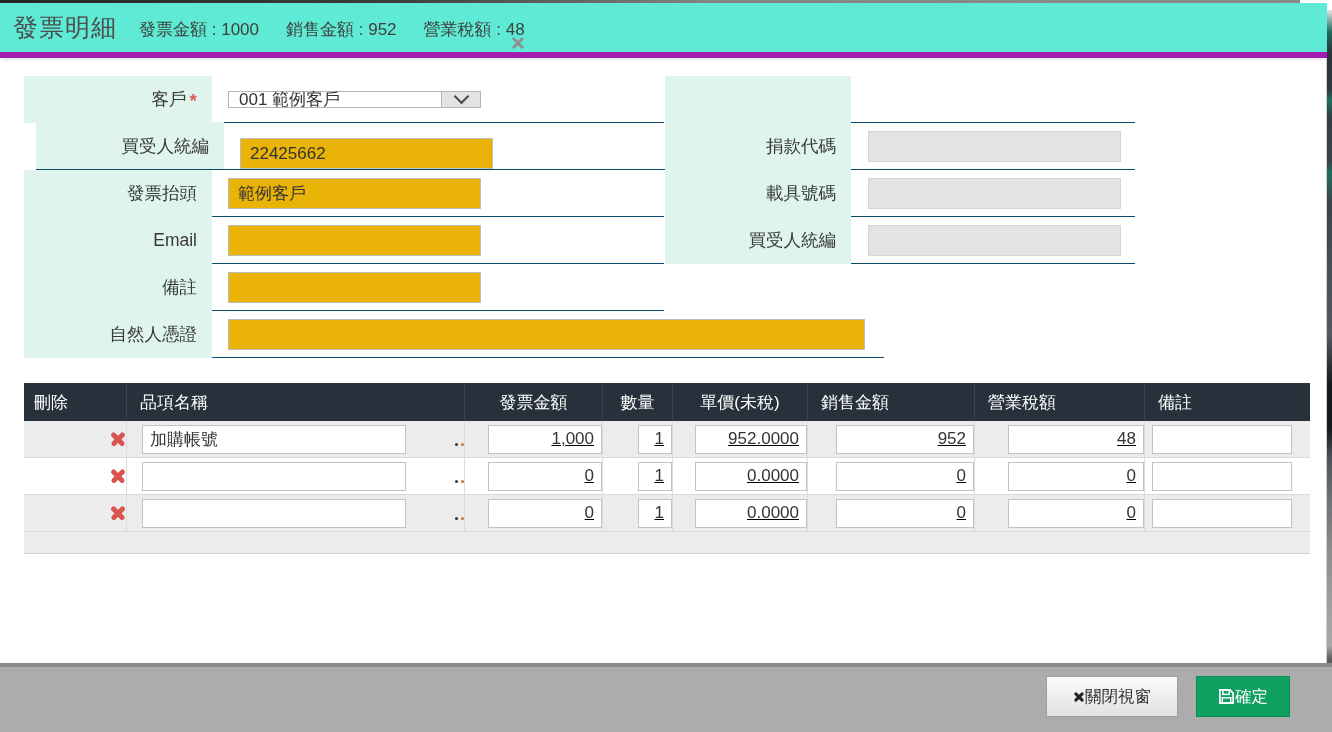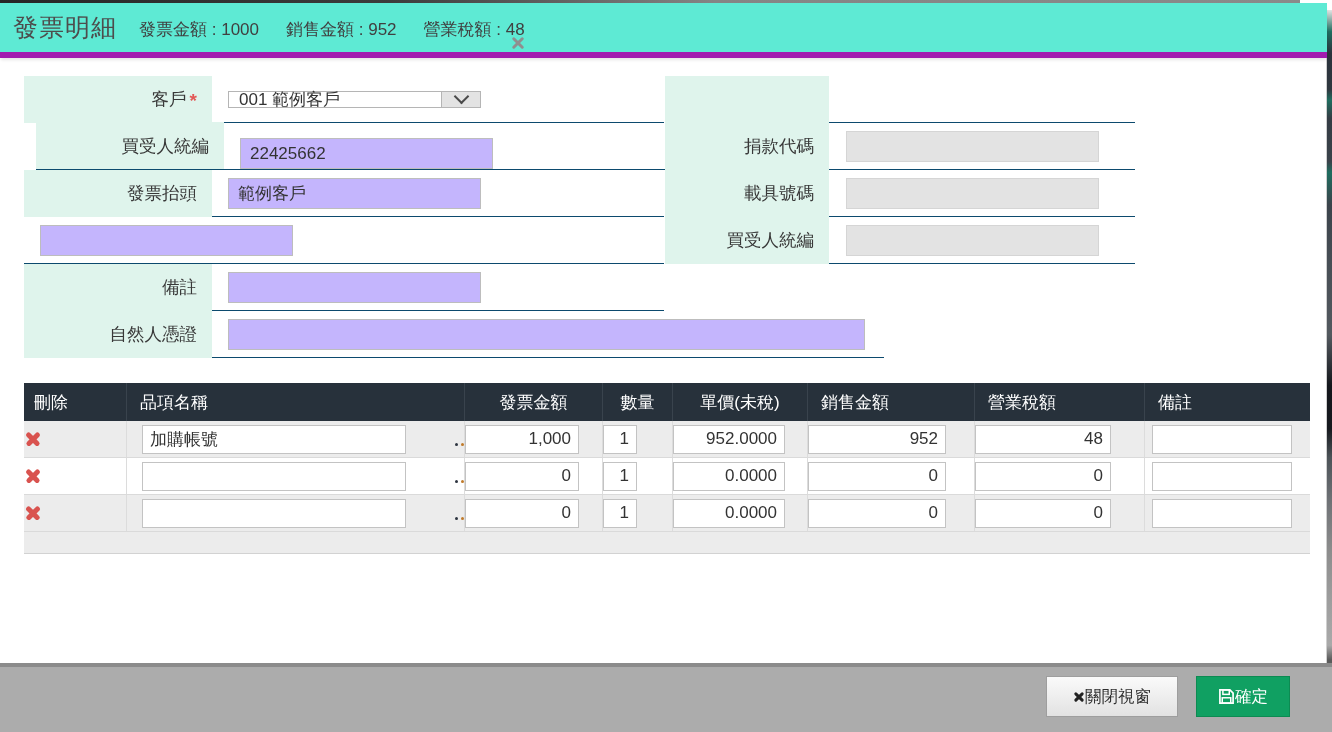--- a/index.html
+++ b/index.html
@@ -38,25 +38,25 @@
   .x18{width:17px;height:17px;color:#d9534f;}
   .x18::before,.x18::after{height:4.5px;border-radius:2.5px;}
   .x12{width:12px;height:12px;color:#222;}
 
   
   .form-row{position:absolute;height:47px;display:flex;align-items:center;
     border-bottom:1px solid #0c4a6e;box-sizing:border-box;}
   .lbl{height:47px;background:#dff4ec;display:flex;align-items:center;justify-content:flex-end;
     padding-right:15px;box-sizing:border-box;font-size:17.5px;color:#383838;flex:none;}
   .lbl-l{width:188px;}
-  .lbl-r{width:164px;}
+  .lbl-r{width:186px;}
   .req{color:#e25856;font-size:19px;font-weight:bold;margin-left:3px;position:relative;top:2px;}
   .field{padding-left:16px;display:flex;align-items:center;}
   input{font-family:inherit;}
-  .txt{box-sizing:border-box;width:253px;height:31px;border:1px solid #bdbdbd;background:#c4b5fd;
+  .txt{box-sizing:border-box;width:253px;height:31px;border:1px solid #bdbdbd;background:#eab308;
     font-size:17px;color:#333;padding:0 9px;outline:none;}
   .txt.wide{width:637px;}
   .txt:disabled{background:#e3e3e3;border:1px solid #d5d5d5;}
   .select{box-sizing:border-box;width:253px;height:17px;border:1px solid #b5b5b5;background:#fff;
     display:flex;align-items:stretch;cursor:pointer;}
   .select .sel-text{flex:1;display:flex;align-items:center;padding-left:10px;font-size:17px;color:#333;}
   .sel-btn{width:38px;background:#e3e3e3;border-left:1px solid #b5b5b5;
     display:flex;align-items:center;justify-content:center;flex:none;}
   .chev{display:inline-block;width:9px;height:9px;border-right:2px solid #4a4a4a;
     border-bottom:2px solid #4a4a4a;transform:rotate(45deg);margin-top:-5px;}
@@ -69,21 +69,21 @@
     border-right:1px solid #39434d;box-sizing:border-box;}
   .thead .th:last-child{border-right:none;}
   .th.tl{padding-left:10px;}
   .th.tl2{padding-left:13px;}
   .th.tc{justify-content:center;}
   .tbody-row{height:37px;border-bottom:1px solid #dadada;box-sizing:border-box;}
   .tbody-row.odd{background:#ececec;}
   .tbody-row.even{background:#ffffff;}
   .td{display:flex;align-items:center;border-right:1px solid #dcdcdc;box-sizing:border-box;gap:45px;}
   .td:last-child{border-right:none;}
-  .td.center{justify-content:flex-start;}
+  .td.center{justify-content:flex-end;text-decoration:underline;}
   .cell-input{box-sizing:border-box;height:29px;border:1px solid #c3c3c3;background:#fff;
     font-size:17px;color:#333;outline:none;padding:0 7px;}
   .cell-input.num{text-align:right;}
   .w-item{width:311px;margin-left:15px;}
   .w-amt{width:114px;}
   .w-qty{width:34px;}
   .w-price{width:112px;padding-left:28px;}
   .w-sales{width:138px;}
   .w-tax{width:136px;}
   .w-note{width:140px;margin-left:7px;}
@@ -140,20 +140,21 @@
         <input class="txt" value="22425662" style="">
       </div>
   </div>
   <div class="form-row" style="left:24px;top:170px;width:640px;">
     <div class="lbl lbl-l">發票抬頭</div>
     <div class="field">
         <input class="txt" value="範例客戶" style="">
       </div>
   </div>
   <div class="form-row" style="left:24px;top:217px;width:640px;">
+    <div class="lbl lbl-l">Email</div>
     <div class="field">
         <input class="txt" value="" style="">
       </div>
   </div>
   <div class="form-row" style="left:24px;top:264px;width:640px;">
     <div class="lbl lbl-l">備註</div>
     <div class="field">
         <input class="txt" value="" style="">
       </div>
   </div>

